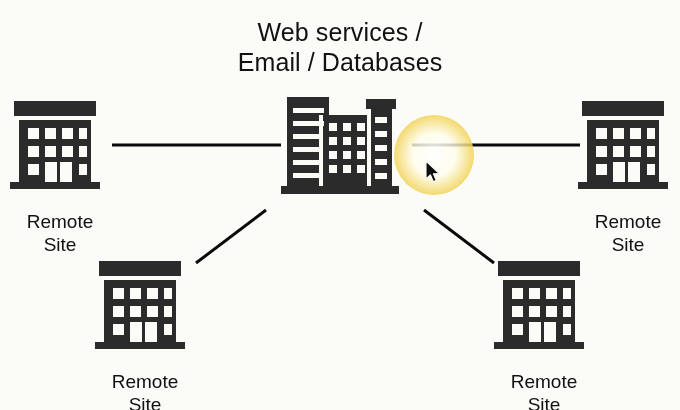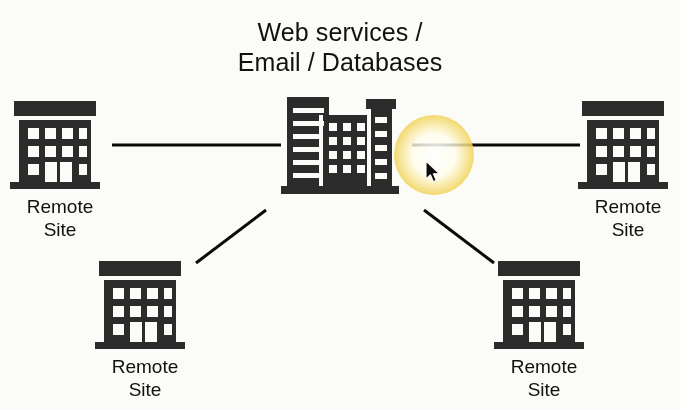--- a/index.html
+++ b/index.html
@@ -35,21 +35,21 @@
   }
   .node {
     position: absolute;
   }
   .node-label {
     text-align: center;
     font-size: 19px;
     line-height: 23px;
     color: #111111;
     white-space: pre-line;
-    margin-top: 2px;
+    margin-top: 17px;
   }
   .icon-wrap {
     display: block;
     margin: 0 auto;
     line-height: 0;
   }
   .link-layer {
     position: absolute;
     left: 0;
     top: 0;

